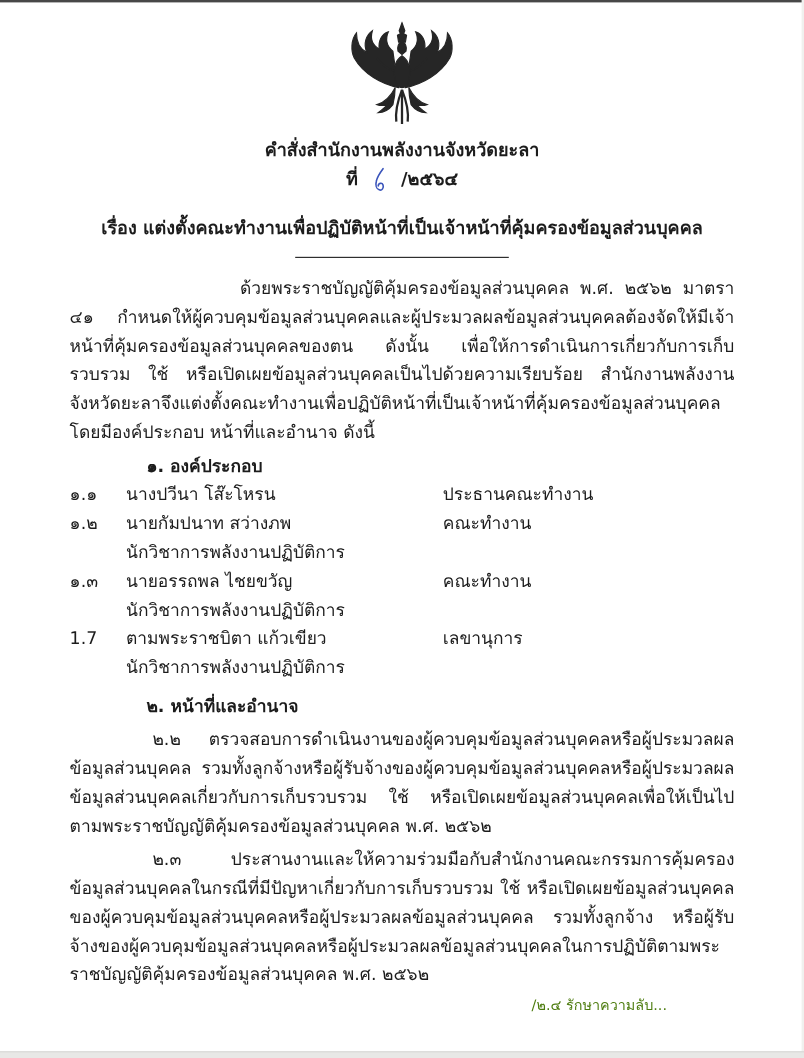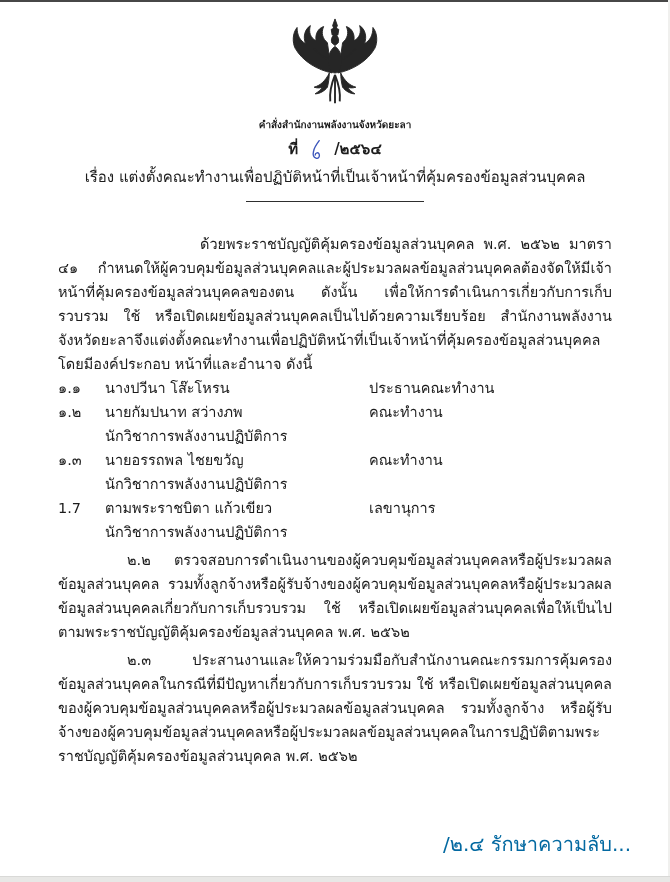--- a/index.html
+++ b/index.html
@@ -10,41 +10,41 @@
     color:#1c1c1c;
   }
   .scan-top-edge{position:absolute;top:0;left:0;right:0;height:2px;background:#474747;}
   .scan-bottom-edge{position:absolute;bottom:0;left:0;right:0;height:5px;background:#e8e8e6;border-top:1px solid #d9d9d7;}
   .scan-right-edge{position:absolute;top:0;right:0;bottom:0;width:2px;background:#f0f0ee;}
 
   .content{position:absolute;top:0;left:0;right:0;padding:0 58px;font-size:14.5px;line-height:24px;}
 
   .emblem{display:block;margin:18px auto 0;}
 
-  .agency-title{margin-top:5px;text-align:center;font-weight:bold;font-size:10px;line-height:22px;}
+  .agency-title{margin-top:5px;text-align:center;font-weight:bold;font-size:15px;line-height:22px;}
   .order-line{display:flex;justify-content:center;align-items:flex-end;gap:10px;line-height:22px;font-weight:bold;font-size:15px;}
   .hand-mark{display:inline-block;position:relative;top:3px;}
-  .subject-line{margin-top:5px;text-align:center;font-weight:normal;font-size:15px;line-height:24px;}
+  .subject-line{margin-top:18px;text-align:center;font-weight:bold;font-size:15px;line-height:24px;}
   .rule{width:178px;height:0;border-top:1.5px solid #2e2e2e;margin:12px auto 0;}
 
   .para{margin:0;text-align:justify;overflow-wrap:break-word;}
-  .intro{margin-top:30px;text-indent:142px;}
+  .intro{margin-top:14px;text-indent:142px;}
 
   .sec-heading{margin:4px 0 0 64px;font-weight:bold;}
 
   .member-row{position:relative;}
   .member-no{display:inline-block;width:47px;}
   .member-name{display:inline;}
   .member-pos{margin-left:47px;}
   .member-role{position:absolute;left:311px;top:0;white-space:nowrap;}
 
   .duties-heading{margin-top:8px;}
   .duty{margin-top:4px;text-indent:69px;}
 
-  .footer-cont{position:absolute;left:443px;top:828px;font-size:20px;color:#0369a1;text-align:center;}
+  .footer-cont{position:absolute;left:443px;top:828px;font-size:12px;color:#4d7c0f;text-align:center;}
 </style>
 </head>
 <body>
 
 <div class="scan-top-edge"></div>
 <div class="scan-right-edge"></div>
 
 <div class="content">
 
   <svg class="emblem" viewBox="0 0 120 96" width="114" height="91" aria-hidden="true">
@@ -77,20 +77,21 @@
     </svg>
     <span>/๒๕๖๔</span>
   </div>
 
   <div class="subject-line">เรื่อง แต่งตั้งคณะทำงานเพื่อปฏิบัติหน้าที่เป็นเจ้าหน้าที่คุ้มครองข้อมูลส่วนบุคคล</div>
 
   <div class="rule"></div>
 
   <p class="para intro">ด้วยพระราชบัญญัติคุ้มครองข้อมูลส่วนบุคคล พ.ศ. ๒๕๖๒ มาตรา ๔๑ กำหนดให้ผู้ควบคุมข้อมูลส่วนบุคคลและผู้ประมวลผลข้อมูลส่วนบุคคลต้องจัดให้มีเจ้าหน้าที่คุ้มครองข้อมูลส่วนบุคคลของตน ดังนั้น เพื่อให้การดำเนินการเกี่ยวกับการเก็บรวบรวม ใช้ หรือเปิดเผยข้อมูลส่วนบุคคลเป็นไปด้วยความเรียบร้อย สำนักงานพลังงานจังหวัดยะลาจึงแต่งตั้งคณะทำงานเพื่อปฏิบัติหน้าที่เป็นเจ้าหน้าที่คุ้มครองข้อมูลส่วนบุคคล โดยมีองค์ประกอบ หน้าที่และอำนาจ ดังนี้</p>
 
+  <div class="sec-heading">๑. องค์ประกอบ</div>
 
   <div class="member-row">
     <div>
       <span class="member-no">๑.๑</span><span class="member-name">นางปวีนา โส๊ะโหรน</span>
       <span class="member-role">ประธานคณะทำงาน</span>
     </div>
   </div>
 
   <div class="member-row">
     <div>
@@ -109,20 +110,21 @@
   </div>
 
   <div class="member-row">
     <div>
       <span class="member-no">1.7</span><span class="member-name">ตามพระราชบิตา แก้วเขียว</span>
       <span class="member-role">เลขานุการ</span>
     </div>
     <div class="member-pos">นักวิชาการพลังงานปฏิบัติการ</div>
   </div>
 
+  <div class="sec-heading duties-heading">๒. หน้าที่และอำนาจ</div>
 
   <p class="para duty">๒.๒ ตรวจสอบการดำเนินงานของผู้ควบคุมข้อมูลส่วนบุคคลหรือผู้ประมวลผลข้อมูลส่วนบุคคล รวมทั้งลูกจ้างหรือผู้รับจ้างของผู้ควบคุมข้อมูลส่วนบุคคลหรือผู้ประมวลผลข้อมูลส่วนบุคคลเกี่ยวกับการเก็บรวบรวม ใช้ หรือเปิดเผยข้อมูลส่วนบุคคลเพื่อให้เป็นไปตามพระราชบัญญัติคุ้มครองข้อมูลส่วนบุคคล พ.ศ. ๒๕๖๒</p>
   <p class="para duty">๒.๓ ประสานงานและให้ความร่วมมือกับสำนักงานคณะกรรมการคุ้มครองข้อมูลส่วนบุคคลในกรณีที่มีปัญหาเกี่ยวกับการเก็บรวบรวม ใช้ หรือเปิดเผยข้อมูลส่วนบุคคลของผู้ควบคุมข้อมูลส่วนบุคคลหรือผู้ประมวลผลข้อมูลส่วนบุคคล รวมทั้งลูกจ้าง หรือผู้รับจ้างของผู้ควบคุมข้อมูลส่วนบุคคลหรือผู้ประมวลผลข้อมูลส่วนบุคคลในการปฏิบัติตามพระราชบัญญัติคุ้มครองข้อมูลส่วนบุคคล พ.ศ. ๒๕๖๒</p>
 
 </div>
 
 <div class="footer-cont">/๒.๔ รักษาความลับ...</div>
 
 <div class="scan-bottom-edge"></div>
 

